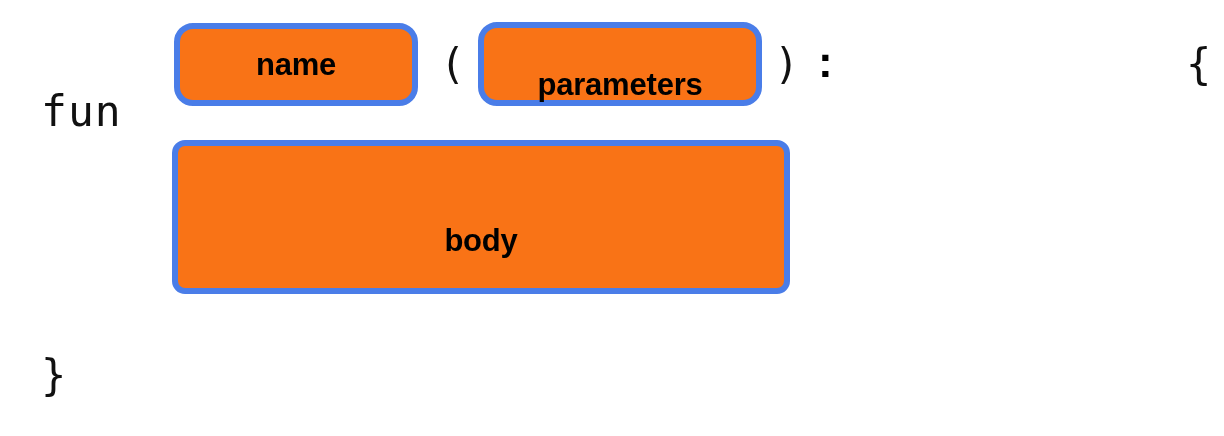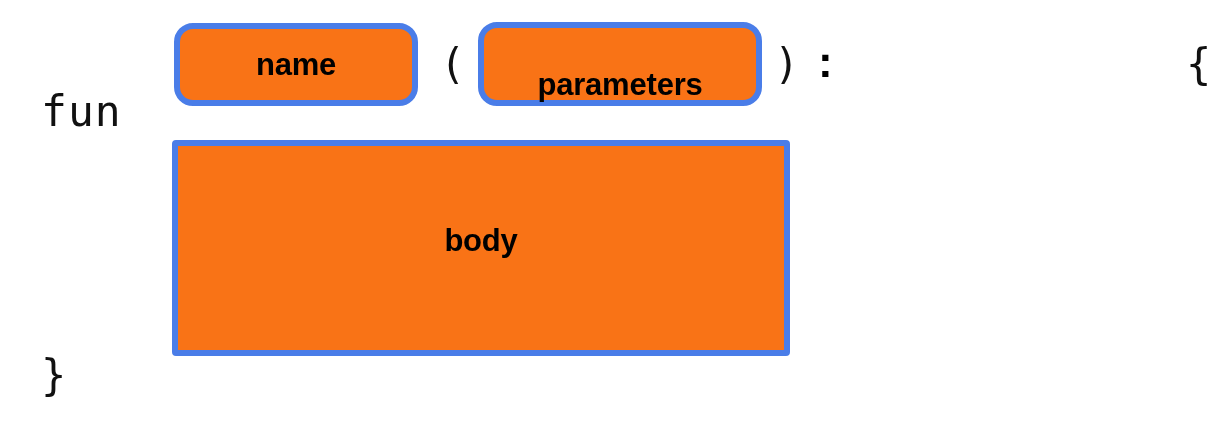--- a/index.html
+++ b/index.html
@@ -43,22 +43,22 @@
   }
 
   #box-name        { left: 174px; top: 23px;  width: 244px; height: 83px; }
   #box-parameters  { left: 478px; top: 22px;  width: 284px; height: 84px; align-items: flex-end; }
   #box-return-type { left: 875px; top: 23px;  width: 290px; height: 84px; }
 
   #box-body {
     left: 172px;
     top: 140px;
     width: 618px;
-    height: 216px;
-    border-radius: 4px;
+    height: 154px;
+    border-radius: 13px;
     align-items: flex-start;
     justify-content: center;
   }
   #box-body .box-label {
     margin-top: 79px;
   }
 
   
   .token {
     position: absolute;

